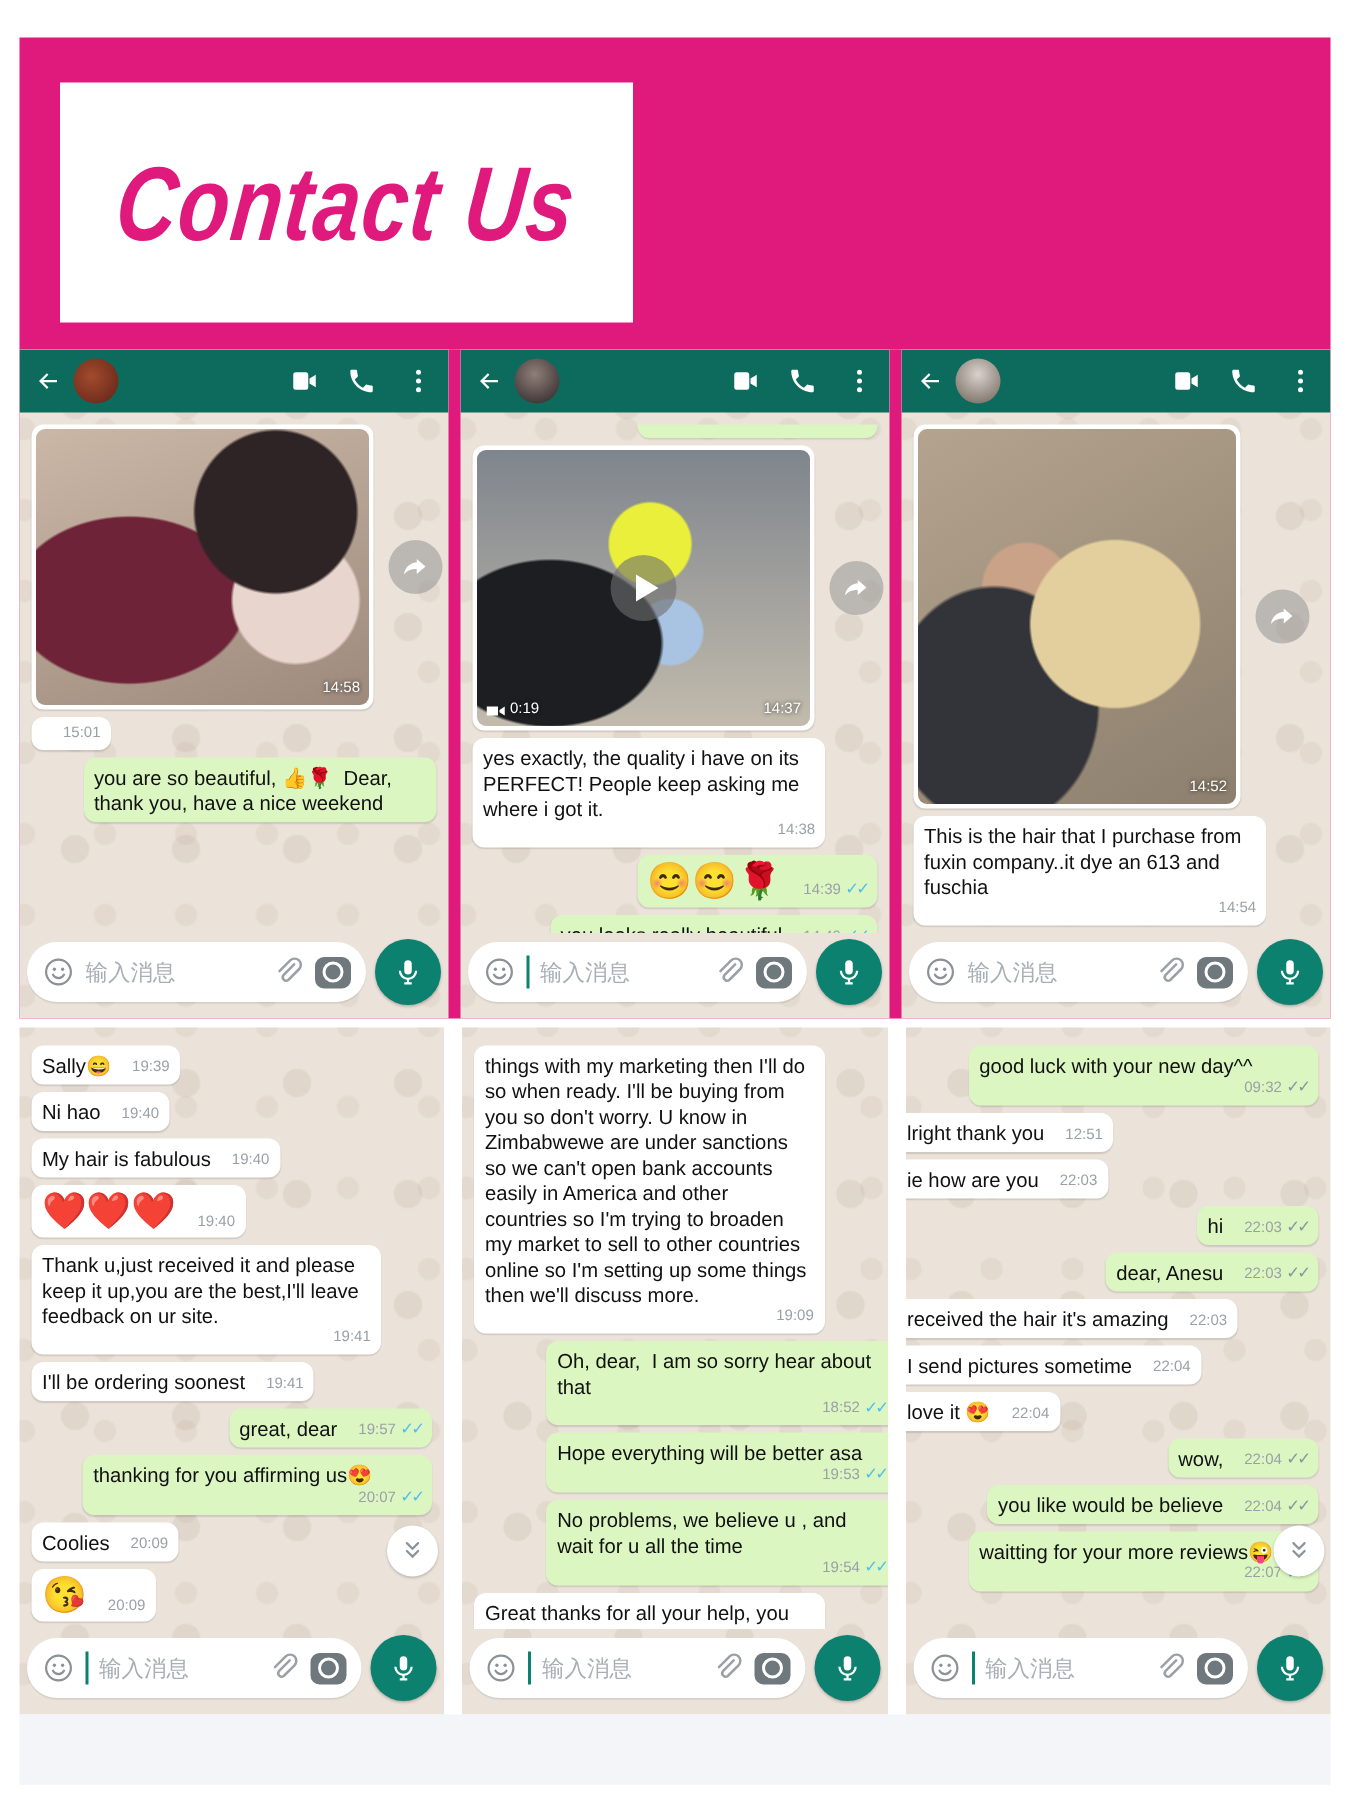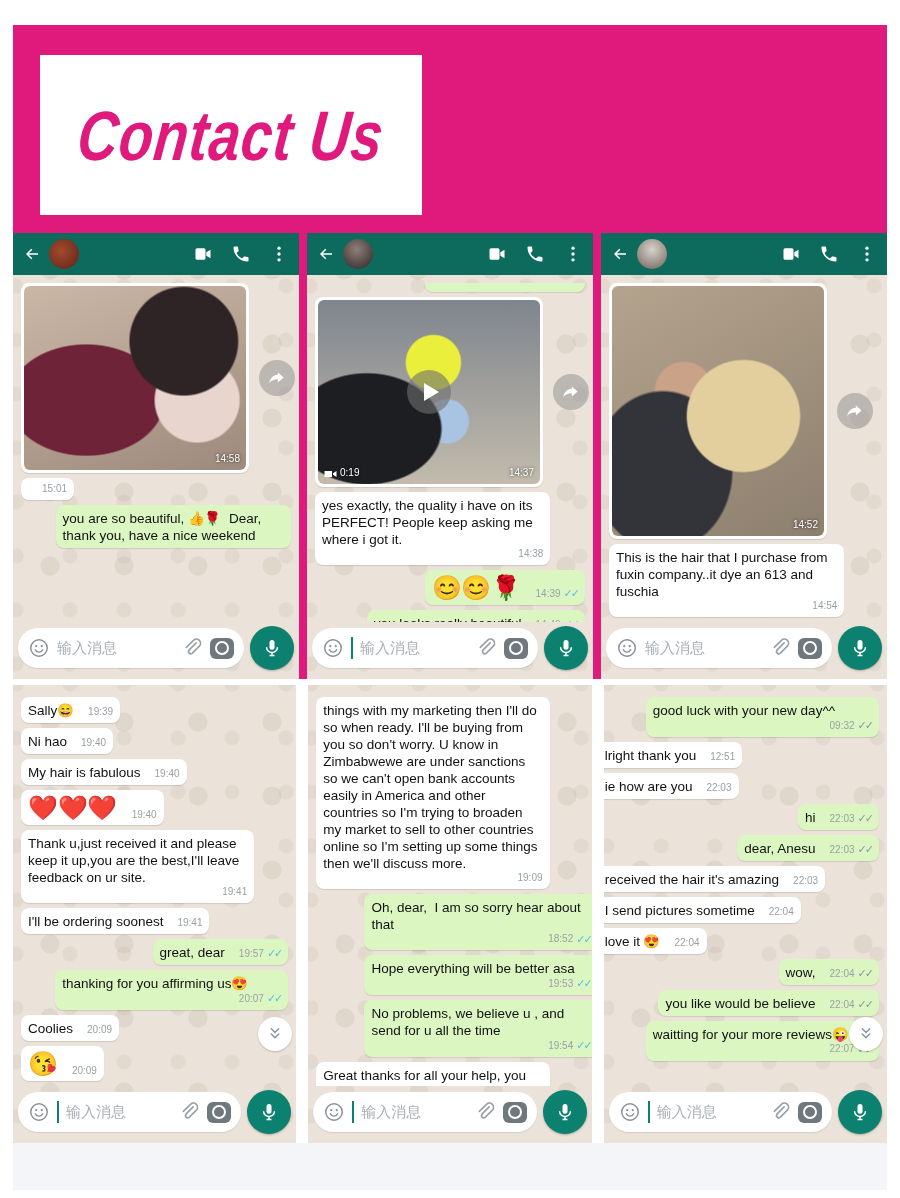--- a/index.html
+++ b/index.html
@@ -483,21 +483,21 @@
           <div class="bubble out cut-right">
             <span class="mtext">Hope everything will be better asa</span>
             <span class="meta">
               <span class="time">19:53</span>
               <span class="ticks blue">✓✓</span>
             </span>
           </div>
         </div>
         <div class="mrow out">
           <div class="bubble out cut-right">
-            <span class="mtext">No problems, we believe u , and send for u all the time</span>
+            <span class="mtext">No problems, we believe u , and wait for u all the time</span>
             <span class="meta">
               <span class="time">19:54</span>
               <span class="ticks blue">✓✓</span>
             </span>
           </div>
         </div>
         <div class="mrow in">
           <div class="bubble in">
             <span class="mtext">Great thanks for all your help, you have great customer service</span>
           </div>

